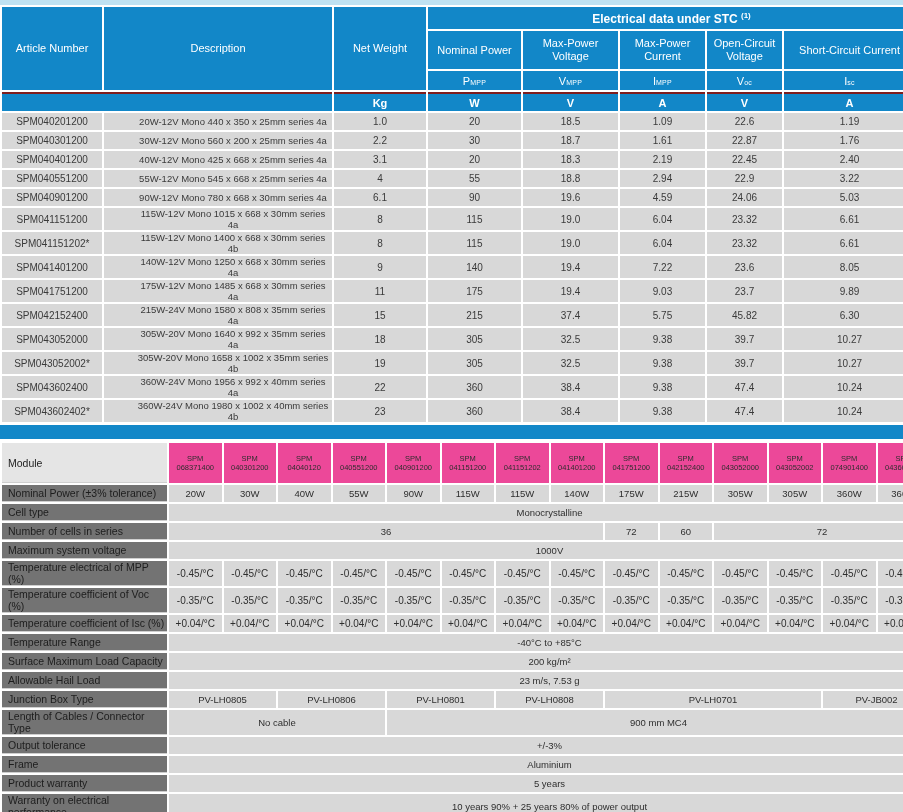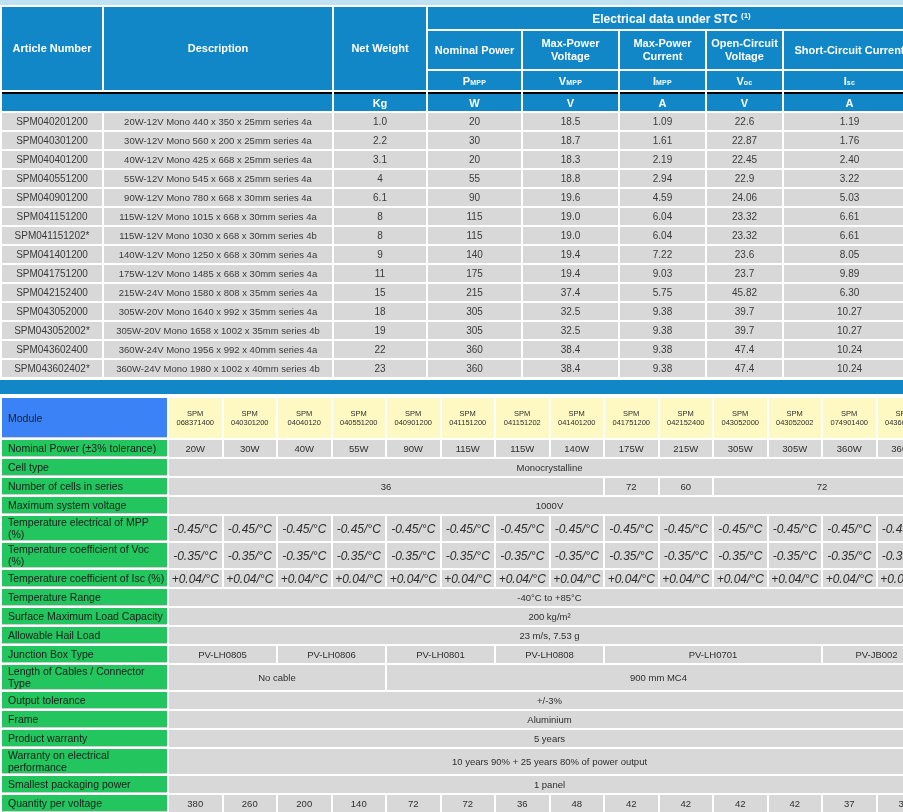--- a/index.html
+++ b/index.html
@@ -6,51 +6,51 @@
   .page{
     width:903px;height:812px;overflow:hidden;position:relative;
     font-family:"Liberation Sans",sans-serif;background:#fff;
     box-sizing:border-box;
   }
   table{border-collapse:separate;border-spacing:2px;width:903px;table-layout:fixed;}
   td,th{padding:0 2px;overflow:hidden;box-sizing:border-box;}
 
   
   .top-strip{height:5px;background:#bfe2f2;width:903px;}
-  table.top th{background:#1287c8;color:#fff;font-weight:bold;vertical-align:middle;text-align:center;}
+  table.top th{background:#1287c8;color:#fff;font-weight:normal;vertical-align:middle;text-align:center;}
   table.top .banner{font-size:12px;font-weight:bold;height:22px;}
   table.top .banner sup{font-size:8px;font-weight:bold;}
   table.top .hmain{height:66px;font-size:11px;line-height:13px;}
   table.top .htitle{height:38px;font-size:11px;line-height:13px;vertical-align:middle;}
   table.top .hsym{height:19px;font-size:11px;}
   table.top .hsym .sub{font-size:7px;letter-spacing:.3px;}
-  table.top .hunit{height:19px;font-size:11px;font-weight:bold;border-top:2px solid #000000;margin-top:8px;}
+  table.top .hunit{height:19px;font-size:11px;font-weight:bold;border-top:2px solid #7f1d1d;margin-top:8px;}
   table.top td.data{background:#d8d8d8;color:#3a3a3a;font-size:10px;text-align:center;height:17px;}
-  table.top td.desc{font-size:9.5px;}
+  table.top td.desc{font-size:9.5px;padding-left:32px;}
 
   
   .divider{height:14px;background:#1287c8;width:903px;margin-top:1px;}
 
   
   table.spec{margin-top:2px;}
   table.spec td.lbl{
-    background:#22c55e;color:#1d1d1d;font-size:10.5px;text-align:left;
+    background:#737373;color:#1d1d1d;font-size:10.5px;text-align:left;
     padding-left:6px;height:17px;border-bottom:1px solid #cfcfcf;vertical-align:middle;margin-top:31px;
   }
   table.spec td.val{
     background:#d8d8d8;color:#2e2e2e;font-size:9.5px;text-align:center;
     height:17px;vertical-align:middle;
   }
-  table.spec td.val.small{font-size:12px;font-style:italic;}
+  table.spec td.val.small{font-size:10px;}
   table.spec td.modhead{
-    background:#fef9c3;color:#2e2e2e;font-size:7.5px;line-height:9px;
+    background:#ec4899;color:#2e2e2e;font-size:7.5px;line-height:9px;
     text-align:center;height:40px;vertical-align:middle;
   }
   table.spec td.modlbl{
-    background:#3b82f6;color:#1d1d1d;font-size:10.5px;text-align:left;padding-left:6px;
+    background:#e5e5e5;color:#1d1d1d;font-size:10.5px;text-align:left;padding-left:6px;
     height:40px;border-bottom:1px solid #cfcfcf;vertical-align:middle;
   }
 </style>
 </head>
 <body>
 
 <div class="page">
 
   <div class="top-strip"></div>
 
@@ -155,21 +155,21 @@
           <td class="data desc">115W-12V Mono 1015 x 668 x 30mm series 4a</td>
           <td class="data">8</td>
           <td class="data">115</td>
           <td class="data">19.0</td>
           <td class="data">6.04</td>
           <td class="data">23.32</td>
           <td class="data">6.61</td>
         </tr>
         <tr>
           <td class="data">SPM041151202*</td>
-          <td class="data desc">115W-12V Mono 1030 x 668 x 30mm series 4b</td>
+          <td class="data desc">115W-12V Mono 1400 x 668 x 30mm series 4b</td>
           <td class="data">8</td>
           <td class="data">115</td>
           <td class="data">19.0</td>
           <td class="data">6.04</td>
           <td class="data">23.32</td>
           <td class="data">6.61</td>
         </tr>
         <tr>
           <td class="data">SPM041401200</td>
           <td class="data desc">140W-12V Mono 1250 x 668 x 30mm series 4a</td>

